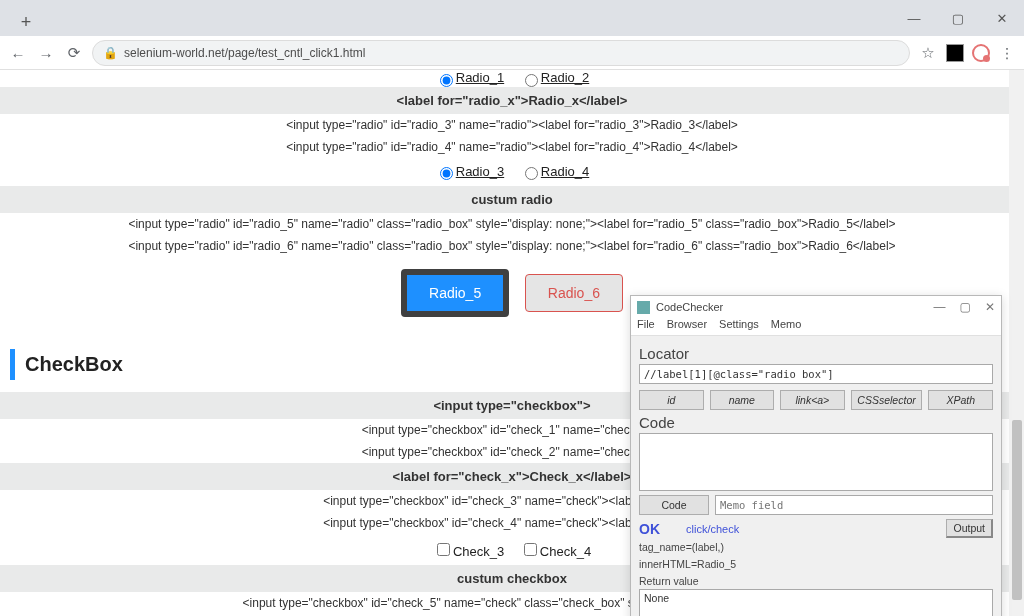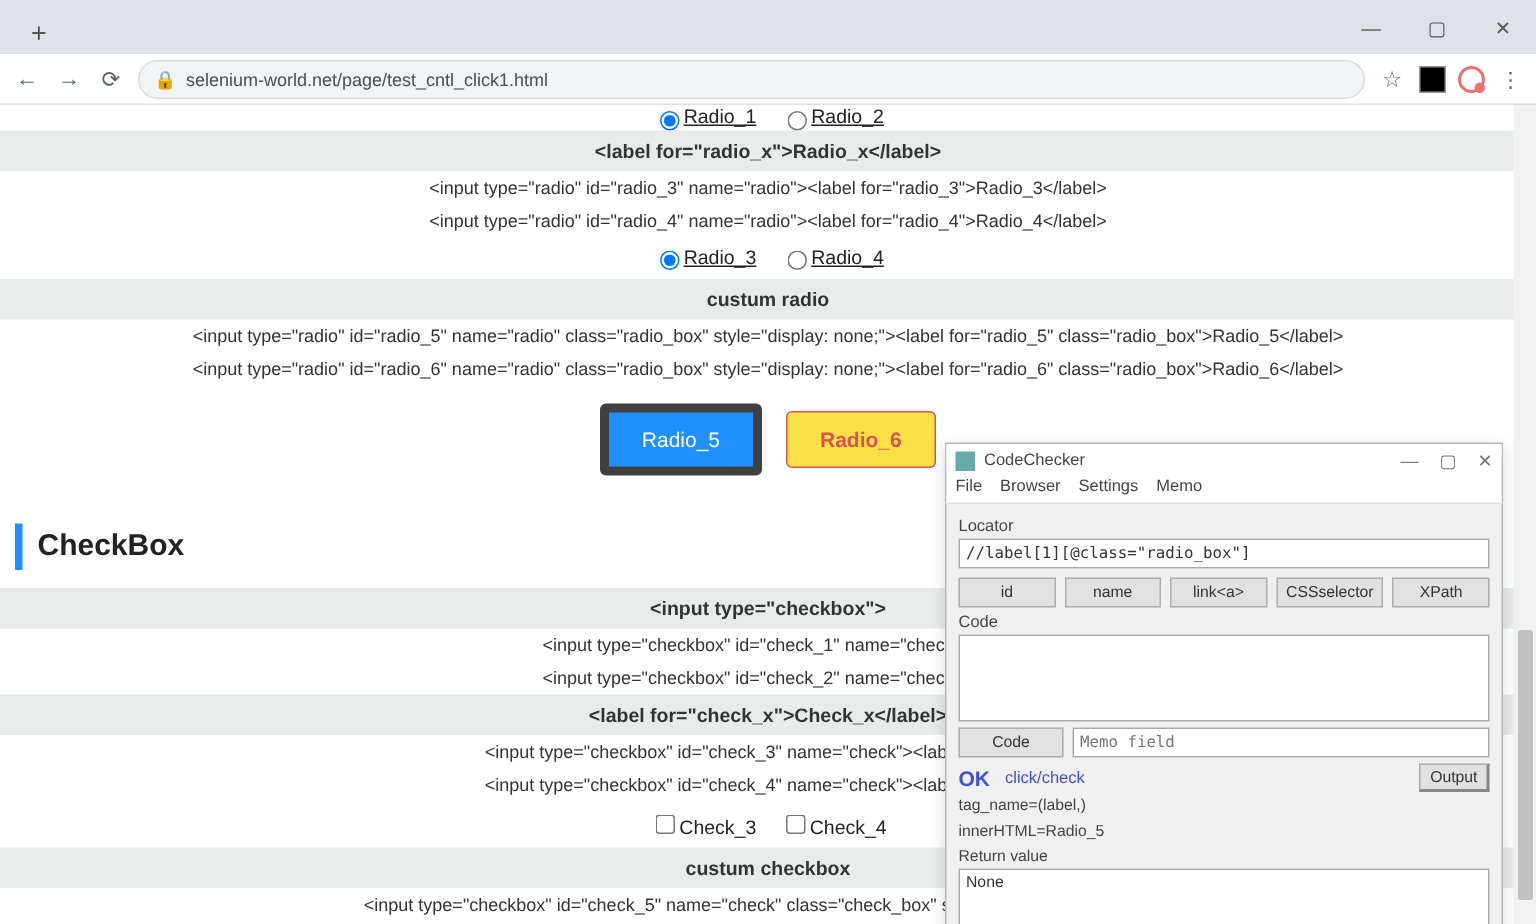--- a/index.html
+++ b/index.html
@@ -27,44 +27,44 @@
 
   .page-wrap { height:546px; overflow:hidden; position:relative; background:#fff; }
   .page { padding:0; font-size:13px; color:#222; }
   .center { text-align:center; }
   .gray-band { background:#e9eaea; padding:6px 0; font-weight:bold; color:#333; }
   .code-line { font-family: Verdana, Arial; font-size:12px; color:#333; padding:4px 0; }
   .radio-row label { margin:0 6px; font-size:13px;text-decoration:underline; }
   .radio-row input { margin-right:3px; vertical-align:middle; }
   .custbtn { display:inline-block; border-radius:4px; padding:10px 22px; margin:6px; font-size:14px; cursor:pointer; }
   .custbtn.primary { background:#1e90ff; border:6px solid #404040; color:#fff; }
-  .custbtn.secondary { background:#fde047; border:1px solid #d9534f; color:#d9534f;font-weight:bold; }
+  .custbtn.secondary { background:#e5e5e5; border:1px solid #d9534f; color:#d9534f; }
   .section-title { border-left:5px solid #1e90ff; padding:4px 10px; font-size:20px; font-weight:bold; margin:20px 0 12px 10px; color:#222; }
   .check-row label { margin:0 6px; font-size:13px; }
 
   .right-scroll { position:absolute; right:0; top:0; width:15px; height:100%; background:#f1f1f1; }
   .right-scroll-thumb { position:absolute; right:2px; width:10px; background:#c1c1c1; border-radius:2px; }
 
   
   .cc { position:absolute; left:630px; top:225px; width:372px; height:360px; background:#f0f0f0; border:1px solid #b8b8b8; box-shadow:0 2px 10px rgba(0,0,0,.15); font-size:11px; color:#333; }
   .cc-title { height:22px; display:flex; align-items:center; padding:0 6px; background:#fff; }
   .cc-title .icon { width:13px; height:13px; background:#6aa; margin-right:6px; }
   .cc-title .t { font-size:11px; color:#444; }
   .cc-title .wctrl { margin-left:auto; display:flex; gap:14px; color:#777; font-size:12px; }
   .cc-menu { height:18px; display:flex; gap:12px; padding:0 6px; font-size:11px; color:#444; background:#fff; border-bottom:1px solid #e0e0e0; }
   .cc-body { padding:5px 8px 8px 8px; }
-  .cc-label { font-size:11px; color:#444; margin:4px 0 2px 0; }
+  .cc-label { font-size:15px; color:#444; margin:4px 0 2px 0; }
   .cc-input { width:100%; height:20px; border:1px solid #a9a9a9; background:#fff; padding:1px 4px; font-family: Consolas, monospace; font-size:10.5px; color:#333; }
-  .cc-btnrow { display:flex; gap:6px; margin-top:6px; }
+  .cc-btnrow { display:flex; gap:6px; margin-top:6px;font-style:italic; }
   .cc-btn { background:#e1e1e1; border:1px solid #adadad; padding:3px 0; font-size:10.5px; width:70px; text-align:center; }
   .cc-textarea { width:100%; height:58px; border:1px solid #a9a9a9; background:#fff; margin-top:2px; }
   .cc-row2 { display:flex; gap:6px; margin-top:4px; align-items:center; }
   .cc-row2 .cc-btn { width:70px; }
   .cc-memo { flex:1; border:1px solid #a9a9a9; background:#fff; height:20px; padding:1px 4px; font-family:Consolas,monospace; font-size:10.5px; color:#999; }
-  .cc-status { display:flex; align-items:center; gap:10px; margin-top:4px; }
+  .cc-status { display:flex; align-items:center; gap:26px; margin-top:4px; }
   .cc-ok { color:#3f51d8; font-weight:bold; font-size:14px; }
   .cc-action { color:#3f51d8; font-size:11px; }
   .cc-outbtn { margin-left:auto; background:#e1e1e1; border:1px solid #adadad; border-bottom:2px solid #888; border-right:2px solid #888; padding:2px 6px; font-size:10.5px; }
   .cc-info { font-size:10.5px; color:#444; line-height:1.4; margin-top:2px; }
   .cc-retlabel { font-size:10.5px; color:#444; margin-top:4px; }
   .cc-retbox { width:100%; height:44px; border:1px solid #a9a9a9; background:#fff; font-size:10.5px; padding:2px 4px; color:#333; margin-top:2px; }
 </style>
 </head>
 <body>
 

